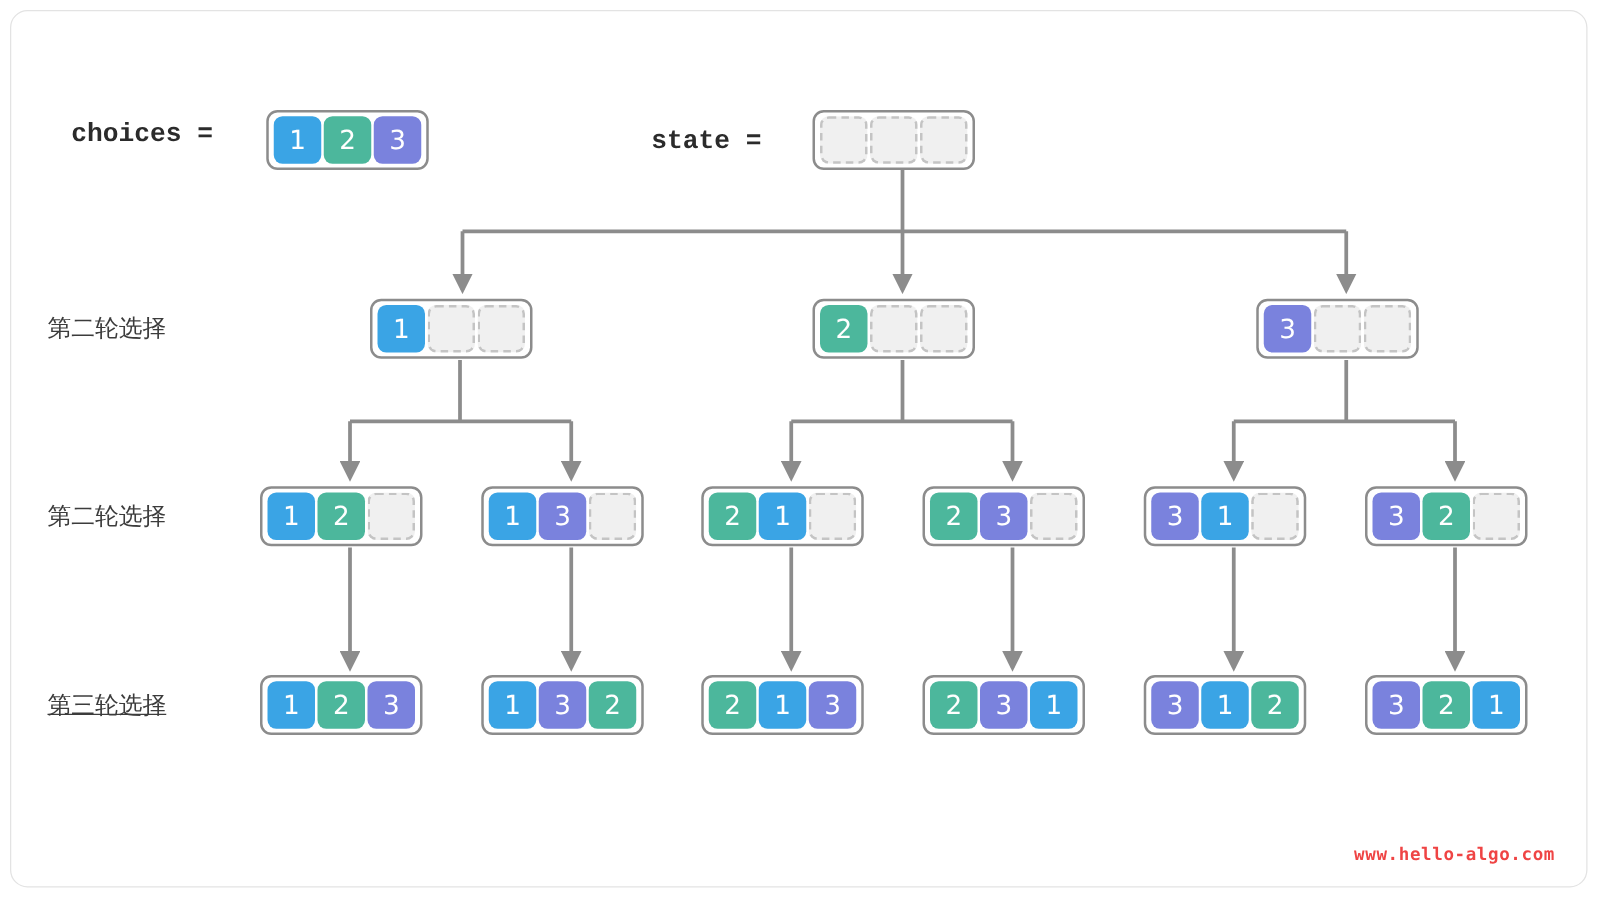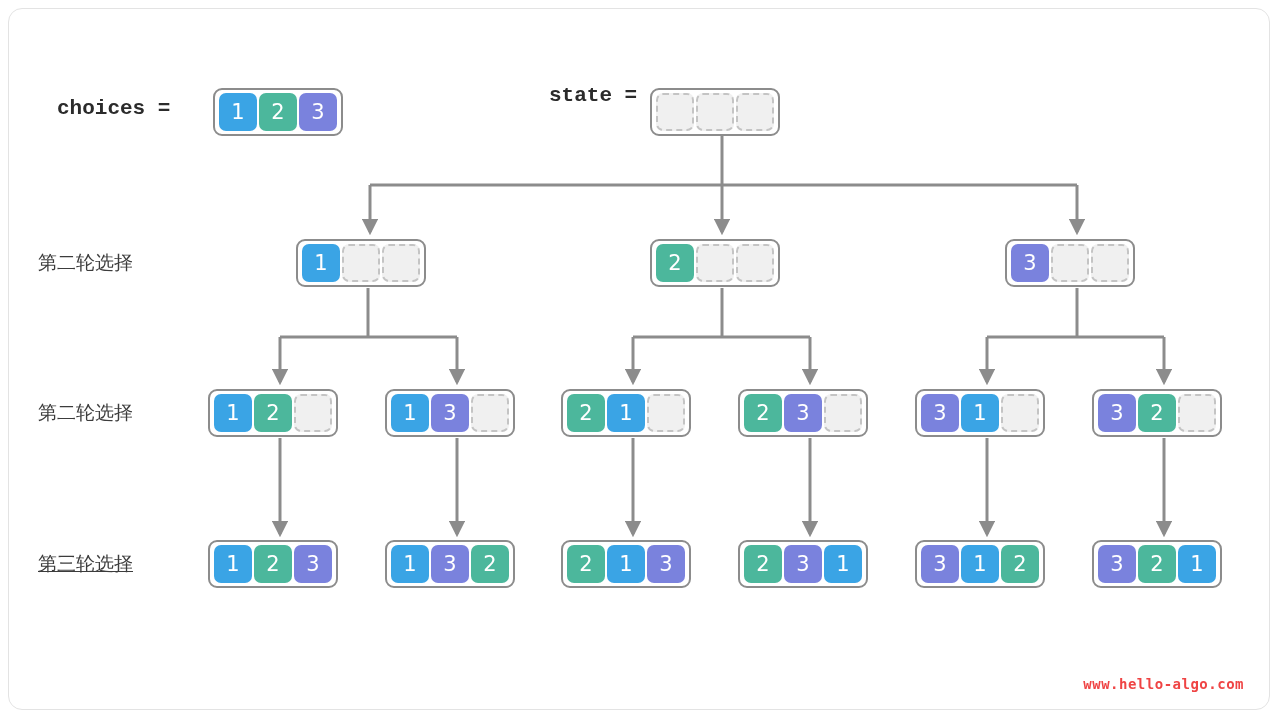--- a/index.html
+++ b/index.html
@@ -143,21 +143,21 @@
     </g>
   </svg>
 
   <div class="var-label" style="left:57px; top:97px;">choices =</div>
   <div class="array" id="arr-choices" style="left:213px; top:88px;">
       <div class="cell v1">1</div>
       <div class="cell v2">2</div>
       <div class="cell v3">3</div>
     </div>
 
-  <div class="var-label" style="left:521px; top:84px;margin-left:28px;">state =</div>
+  <div class="var-label" style="left:521px; top:102px;">state =</div>
   <div class="array" id="arr-state" style="left:650px; top:88px;">
       <div class="cell empty"></div>
       <div class="cell empty"></div>
       <div class="cell empty"></div>
     </div>
 
   <div class="row-label" style="left:38px; top:250px;">第二轮选择</div>
   <div class="row-label" style="left:38px; top:400px;">第二轮选择</div>
   <div class="row-label" style="left:38px; top:551px;text-decoration:underline;">第三轮选择</div>
 

